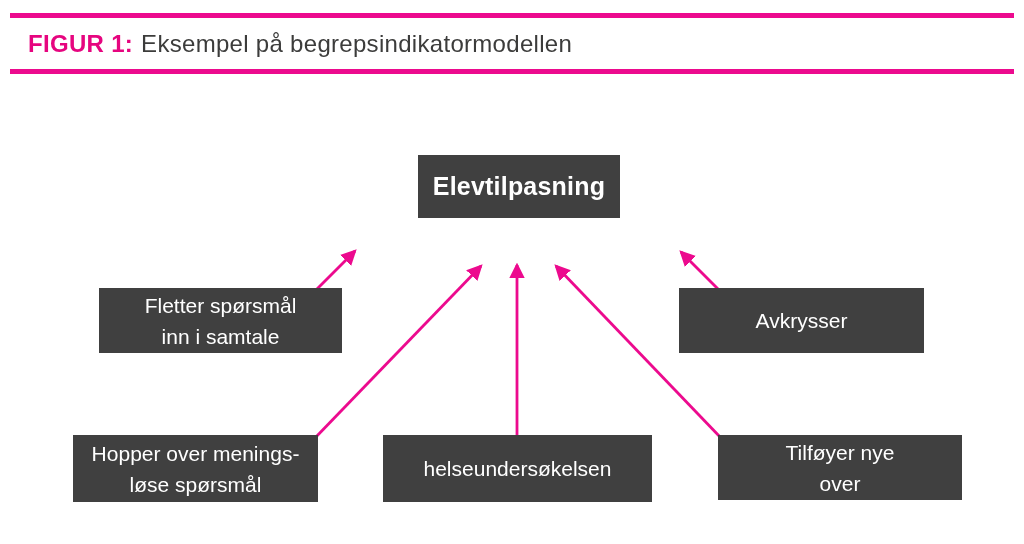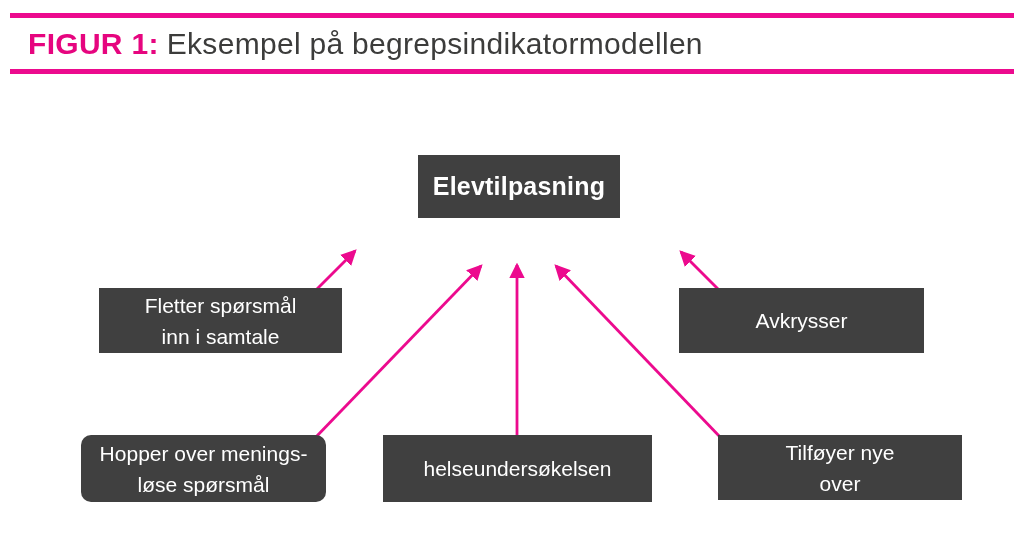--- a/index.html
+++ b/index.html
@@ -25,21 +25,21 @@
     background: #EC0A8E;
   }
   .rule-top { top: 13px; }
   .rule-bottom { top: 69px; }
 
   .figure-heading {
     position: absolute;
     left: 28px;
     top: 24px;
     margin: 0;
-    font-size: 30px;
+    font-size: 24px;
     line-height: 40px;
     font-weight: 400;
     letter-spacing: 0.3px;
     white-space: nowrap;
   }
   .figure-label {
     color: #E6057F;
     font-weight: 700;
     margin-right: 8px;
   }
@@ -71,21 +71,21 @@
     font-weight: 400;
   }
   .node span { display: block; }
 
   #node-center {
     left: 418px; top: 155px; width: 202px; height: 63px;
     font-size: 25px; font-weight: 700; letter-spacing: 0.2px;
   }
   #node-fletter     { left: 75px;  top: 288px; width: 243px; height: 65px; margin-left: 24px; }
   #node-avkrysser   { left: 679px; top: 288px; width: 245px; height: 65px; }
-  #node-hopper      { left: 81px;  top: 435px; width: 245px; height: 67px; border-radius: 10px; }
+  #node-hopper      { left: 73px;  top: 435px; width: 245px; height: 67px; }
   #node-oppsummerer { left: 383px; top: 435px; width: 269px; height: 67px; }
   #node-tilfoyer    { left: 718px; top: 435px; width: 244px; height: 65px; }
 </style>
 </head>
 <body>
 
 <div class="page">
 
   <div class="rule rule-top"></div>
   <h1 class="figure-heading"><span class="figure-label">FIGUR 1:</span><span class="figure-title-text">Eksempel på begrepsindikatormodellen</span></h1>

